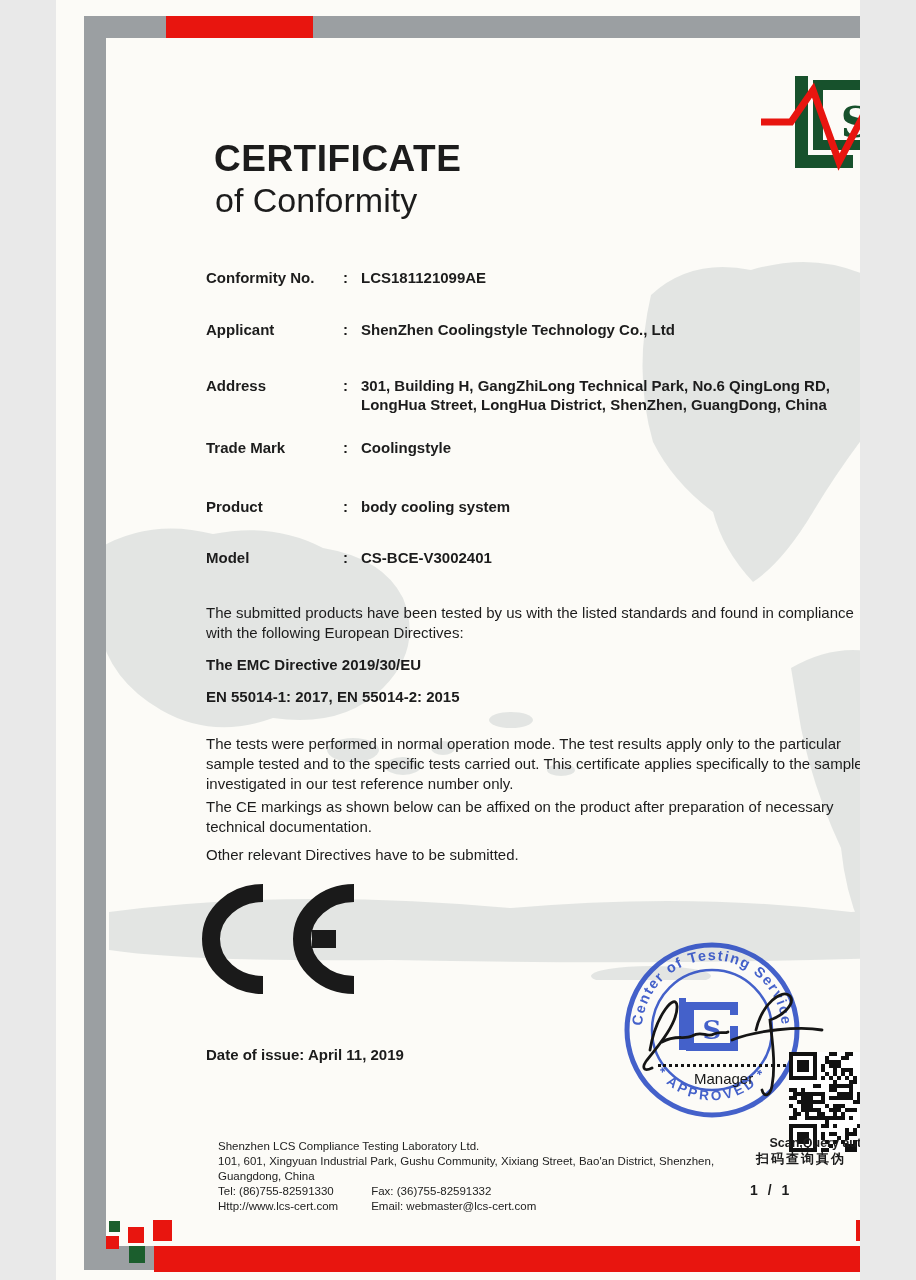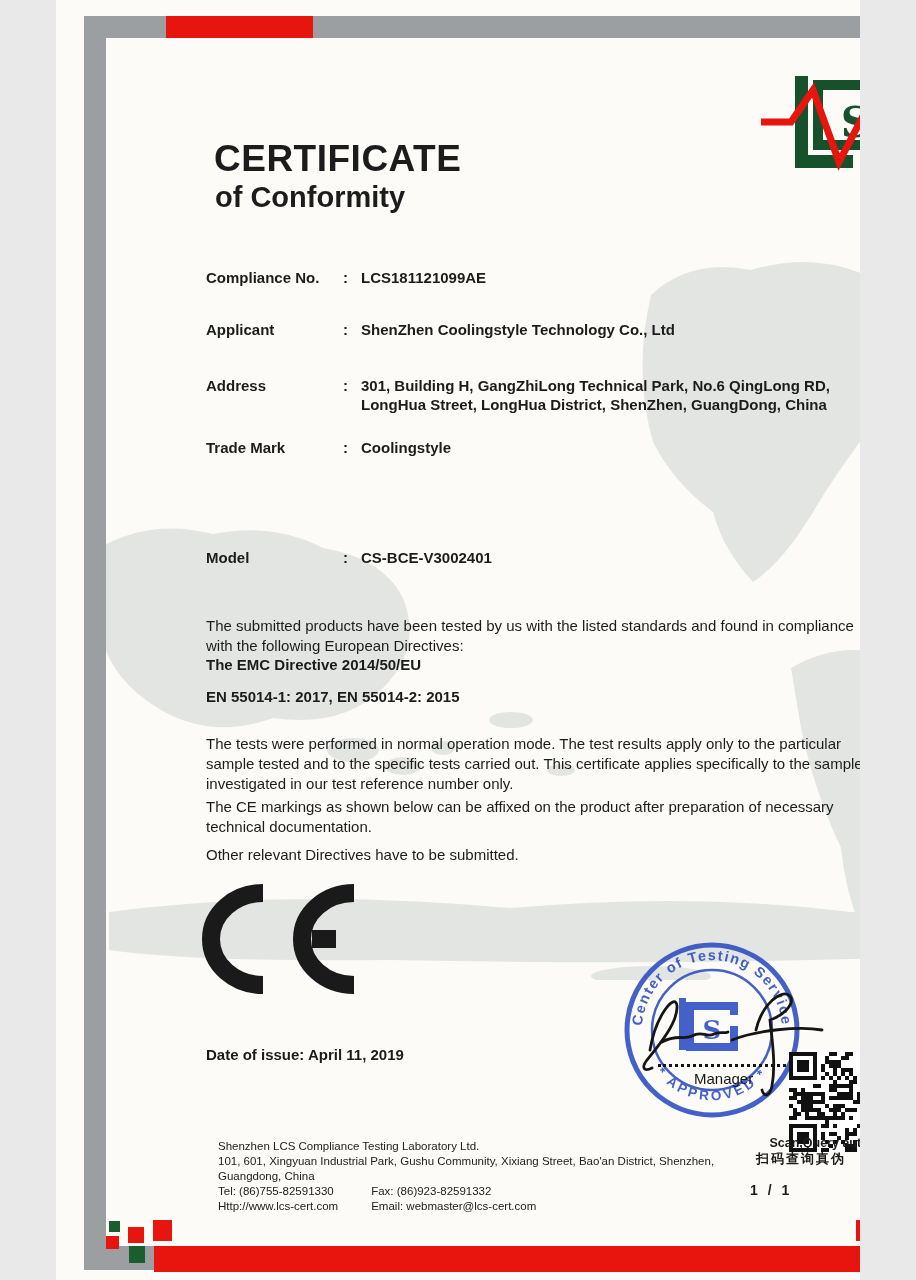--- a/index.html
+++ b/index.html
@@ -18,21 +18,21 @@
   }
   .abs{position:absolute;}
   
   .bar{position:absolute;background:var(--frame-gray);}
   .redseg{position:absolute;background:var(--accent-red);}
   .sq{position:absolute;}
   .sq.red{background:var(--accent-red);}
   .sq.green{background:#1b5e2d;}
   
   .title{position:absolute;left:158px;top:138px;font-size:37px;font-weight:bold;letter-spacing:.5px;}
-  .subtitle{position:absolute;left:159px;top:181px;font-size:29px;font-weight:bold;}
+  .subtitle{position:absolute;left:159px;top:181px;font-size:34px;font-weight:normal;}
   
   .row{position:absolute;left:150px;font-size:15px;font-weight:bold;line-height:19px;}
   .row .lbl{display:inline-block;width:137px;vertical-align:top;}
   .row .colon{display:inline-block;width:18px;vertical-align:top;text-align:left;}
   .row .val{display:inline-block;max-width:485px;vertical-align:top;}
   
   .para{position:absolute;left:150px;width:672px;font-size:15px;line-height:20px;}
   .para.bold{font-weight:bold;}
   
   .dateline{position:absolute;left:150px;top:1046px;font-size:15px;font-weight:bold;}
@@ -107,37 +107,40 @@
       <rect x="114" y="58" width="10" height="26"></rect>
     </g>
     <text x="95" y="71" text-anchor="middle" font-family="DejaVu Serif,serif" font-size="42" font-weight="bold" fill="#17512c">S</text>
     <polyline points="0,56 30,56 52,24 78,96 102,50 112,48 143,48" fill="none" stroke="#e8150f" stroke-width="7"></polyline>
   </svg>
 
   <div class="title">CERTIFICATE</div>
   <div class="subtitle">of Conformity</div>
 
   <div class="row" style="top:268px;">
-    <span class="lbl">Compliance No.</span><span class="colon">:</span><span class="val">LCS181121099AE</span>
+    <span class="lbl">Conformity No.</span><span class="colon">:</span><span class="val">LCS181121099AE</span>
   </div>
   <div class="row" style="top:320px;">
     <span class="lbl">Applicant</span><span class="colon">:</span><span class="val">ShenZhen Coolingstyle Technology Co., Ltd</span>
   </div>
   <div class="row" style="top:376px;">
     <span class="lbl">Address</span><span class="colon">:</span><span class="val">301, Building H, GangZhiLong Technical Park, No.6 QingLong RD, LongHua Street, LongHua District, ShenZhen, GuangDong, China</span>
   </div>
   <div class="row" style="top:438px;">
     <span class="lbl">Trade Mark</span><span class="colon">:</span><span class="val">Coolingstyle</span>
   </div>
+  <div class="row" style="top:497px;">
+    <span class="lbl">Product</span><span class="colon">:</span><span class="val">body cooling system</span>
+  </div>
   <div class="row" style="top:548px;">
     <span class="lbl">Model</span><span class="colon">:</span><span class="val">CS-BCE-V3002401</span>
   </div>
 
-  <div class="para" style="top:603px;margin-top:13px;">The submitted products have been tested by us with the listed standards and found in compliance with the following European Directives:</div>
-  <div class="para bold" style="top:655px;">The EMC Directive 2014/50/EU</div>
+  <div class="para" style="top:603px;">The submitted products have been tested by us with the listed standards and found in compliance with the following European Directives:</div>
+  <div class="para bold" style="top:655px;">The EMC Directive 2019/30/EU</div>
   <div class="para bold" style="top:687px;">EN 55014-1: 2017, EN 55014-2: 2015</div>
   <div class="para" style="top:734px;">The tests were performed in normal operation mode. The test results apply only to the particular sample tested and to the specific tests carried out. This certificate applies specifically to the sample investigated in our test reference number only.</div>
   <div class="para" style="top:797px;">The CE markings as shown below can be affixed on the product after preparation of necessary technical documentation.</div>
   <div class="para" style="top:845px;">Other relevant Directives have to be submitted.</div>
 
   <svg class="abs" style="left:146px;top:884px;" width="170" height="110" viewBox="0 0 170 110">
     <g fill="none" stroke="#1a1a1a" stroke-width="18" stroke-linecap="butt">
       <path d="M61,9 A52,46 0 1 0 61,101"></path>
       <path d="M152,9 A52,46 0 1 0 152,101"></path>
       <path d="M110,55 H134"></path>
@@ -408,21 +411,21 @@
   </div>
   <div class="qrcapcn">扫码查询真伪</div>
   <div class="qrcapen">Scan,Query authenticity</div>
 
   <div class="footer">
     <div class="footrow">Shenzhen LCS Compliance Testing Laboratory Ltd.</div>
     <div class="footrow">101, 601, Xingyuan Industrial Park, Gushu Community, Xixiang Street, Bao'an District, Shenzhen,</div>
     <div class="footrow">Guangdong, China</div>
     <div class="footrow">
       <span class="f-left">Tel: (86)755-82591330</span>
-      <span>Fax: (86)923-82591332</span>
+      <span>Fax: (36)755-82591332</span>
     </div>
     <div class="footrow">
       <span class="f-left">Http://www.lcs-cert.com</span>
       <span>Email: webmaster@lcs-cert.com</span>
     </div>
   </div>
 
   <div class="pagenum">1 / 1</div>
 
 </div>

